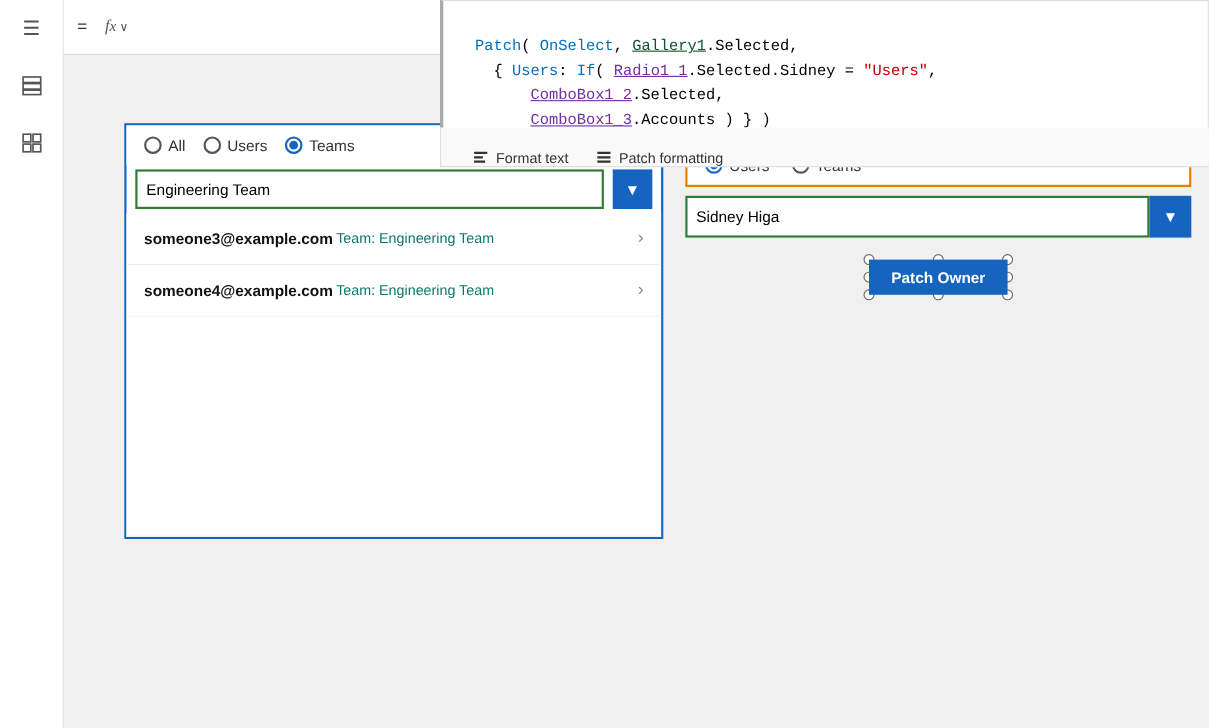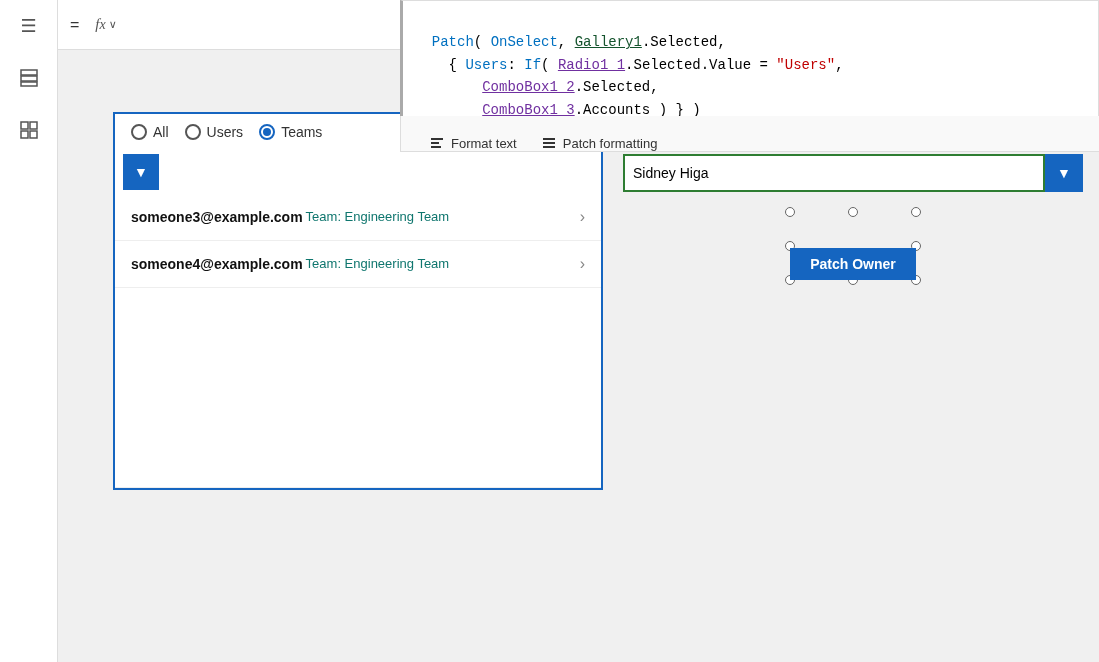--- a/index.html
+++ b/index.html
@@ -195,21 +195,21 @@
     
     .gallery-empty {
       height: 200px;
       border-bottom: 1px solid #eee;
       background: #fff;
     }
 
     
     .right-panel {
       position: absolute;
-      left: 565px; top: 56px;
+      left: 565px; top: 80px;
       width: 460px;
     }
 
     
     .radio-group-right {
       display: flex;
       align-items: center;
       gap: 20px;
       padding: 10px 16px;
       border: 2px solid #e67e00;
@@ -251,21 +251,20 @@
     }
     .patch-owner-btn {
       background: #1565c0;
       color: #fff;
       border: none;
       padding: 8px 20px;
       font-size: 14px;
       font-weight: 600;
       cursor: pointer;
       position: relative;
-      margin-top: 36px;
     }
     
     .handle {
       width: 10px; height: 10px;
       border: 1px solid #666;
       background: #fff;
       border-radius: 50%;
       position: absolute;
     }
 
@@ -302,21 +301,21 @@
   <span class="equals-sign">=</span>
   <button class="fx-btn">
     <em style="font-style:italic; font-family: serif; font-size:15px;">f</em>
       <span style="font-style:italic; font-family:serif;">x</span>
     <span style="font-size:11px; margin-left:3px;">∨</span>
   </button>
 </div>
 
 <div class="code-overlay">
   <span class="code-blue">Patch</span><span class="code-black">( </span><span class="code-blue">OnSelect</span><span class="code-black">, </span><span class="code-green-underline">Gallery1</span><span class="code-black">.Selected,
-    { </span><span class="code-blue">Users</span><span class="code-black">: </span><span class="code-blue">If</span><span class="code-black">( </span><span class="code-purple-underline">Radio1_1</span><span class="code-black">.Selected.Value = </span><span class="code-red">"Users"</span><span class="code-black">,
+    { </span><span class="code-blue">Users</span><span class="code-black">: </span><span class="code-blue">If</span><span class="code-black">( </span><span class="code-purple-underline">Radio1_1</span><span class="code-black">.Selected.Sidney = </span><span class="code-red">"Users"</span><span class="code-black">,
         </span><span class="code-purple-underline">ComboBox1_2</span><span class="code-black">.Selected,
         </span><span class="code-purple-underline">ComboBox1_3</span><span class="code-black">.Accounts ) } )</span>
 </div>
 
 <div class="format-bar">
   <button class="format-btn">
     <svg width="16" height="16" viewBox="0 0 16 16">
         <line x1="2" y1="4" x2="14" y2="4" stroke="#333" stroke-width="2"></line>
         <line x1="2" y1="8" x2="10" y2="8" stroke="#333" stroke-width="2"></line>
         <line x1="2" y1="12" x2="12" y2="12" stroke="#333" stroke-width="2"></line>
@@ -346,20 +345,21 @@
         <div class="radio-circle"></div>
         <span>Users</span>
       </label>
       <label class="radio-item">
         <div class="radio-circle selected"></div>
         <span>Teams</span>
       </label>
     </div>
 
     <div class="dropdown-row">
+      <input class="dropdown-input" type="text" value="Engineering Team" readonly="" style="">
       <button class="dropdown-btn">
         <span>▼</span>
       </button>
     </div>
 
     <div class="gallery-item">
       <div class="gallery-item-info">
         <span class="gallery-item-email">someone3@example.com</span>
         <span class="gallery-item-team">Team: Engineering Team</span>
       </div>

